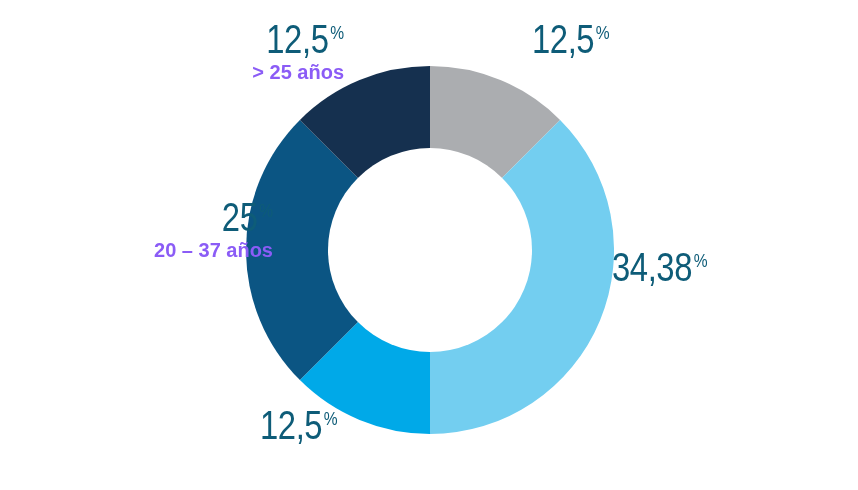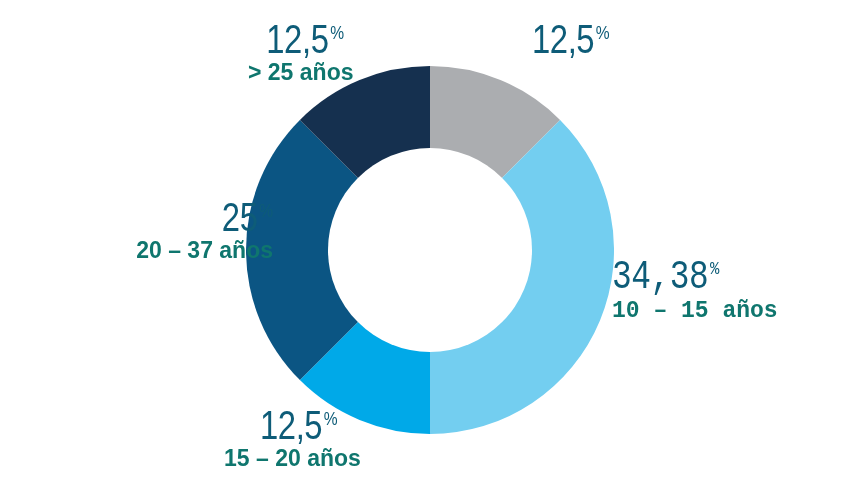--- a/index.html
+++ b/index.html
@@ -64,34 +64,34 @@
 
   .pct-sign {
     font-size: 19px;
     vertical-align: 14px;
     margin-left: 2px;
     letter-spacing: 0;
   }
 
   .cat-line {
     display: block;
-    color: #0f766e;
-    font-size: 23px;
+    color: #8b5cf6;
+    font-size: 20px;
     line-height: 22px;
     font-weight: 700;
     margin-top: 1px;
   }
 
   .align-left  { text-align: left; }
   .align-right { text-align: right; }
 
   
   #label-gt25   { left: 248px; top: 12px;  width: 96px; }
   #label-lt10   { left: 532px; top: 12px;  width: 170px; }
-  #label-10-15  { left: 612px; top: 248px; width: 200px; font-family: Liberation Mono, monospace; }
+  #label-10-15  { left: 612px; top: 240px; width: 200px; }
   #label-15-20  { left: 224px; top: 398px; width: 140px; }
   #label-20-25  { left: 118px; top: 190px; width: 155px; }
 </style>
 </head>
 <body>
 
 <div id="chart-root">
 
   <div id="donut-wrap">
     <svg id="donut-svg" viewBox="0 0 368 368">
@@ -116,28 +116,26 @@
   <div class="label-group align-left" id="label-lt10">
     <span class="pct-line anchor-left">
       <span class="pct-value">12,5</span><span class="pct-sign">%</span>
     </span>
   </div>
 
   <div class="label-group align-left" id="label-10-15">
     <span class="pct-line anchor-left">
       <span class="pct-value">34,38</span><span class="pct-sign">%</span>
     </span>
-    <span class="cat-line">10 – 15 años</span>
   </div>
 
   <div class="label-group align-left" id="label-15-20">
     <span class="pct-line anchor-left" style="margin-left:36px;">
       <span class="pct-value">12,5</span><span class="pct-sign">%</span>
     </span>
-    <span class="cat-line">15 – 20 años</span>
   </div>
 
   <div class="label-group align-right" id="label-20-25">
     <span class="pct-line anchor-right">
       <span class="pct-value">25</span><span class="pct-sign">%</span>
     </span>
     <span class="cat-line">20 – 37 años</span>
   </div>
 
 </div>

